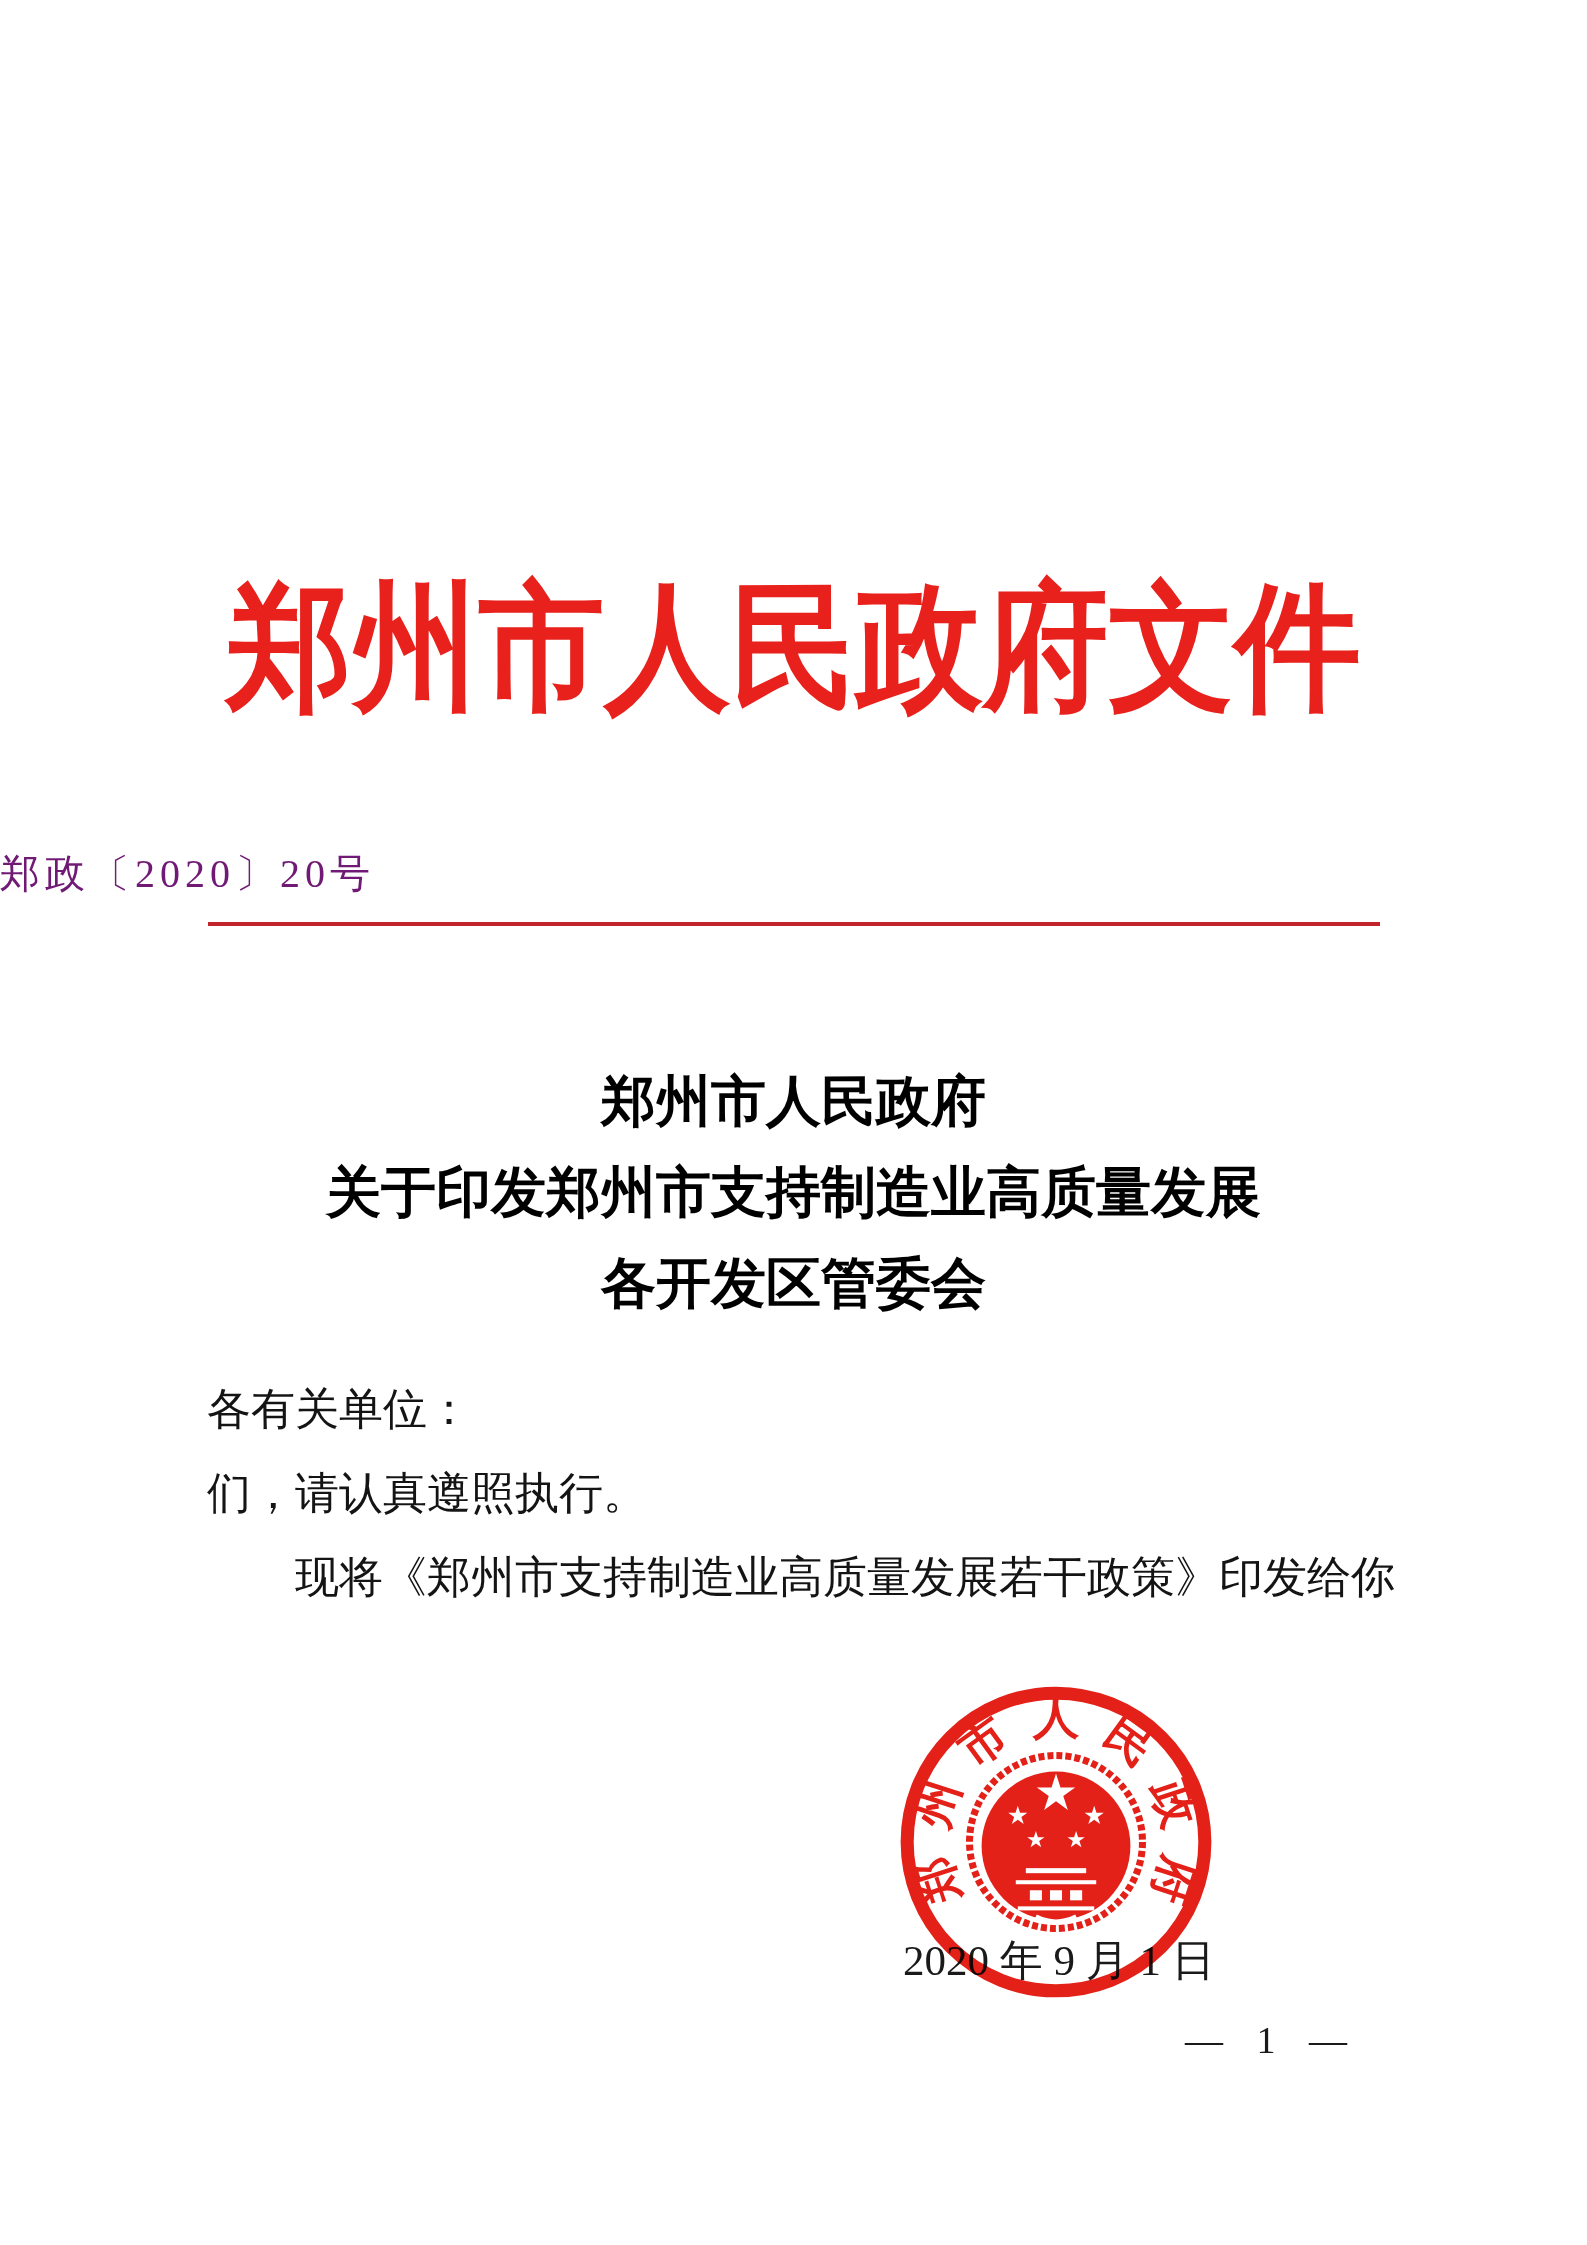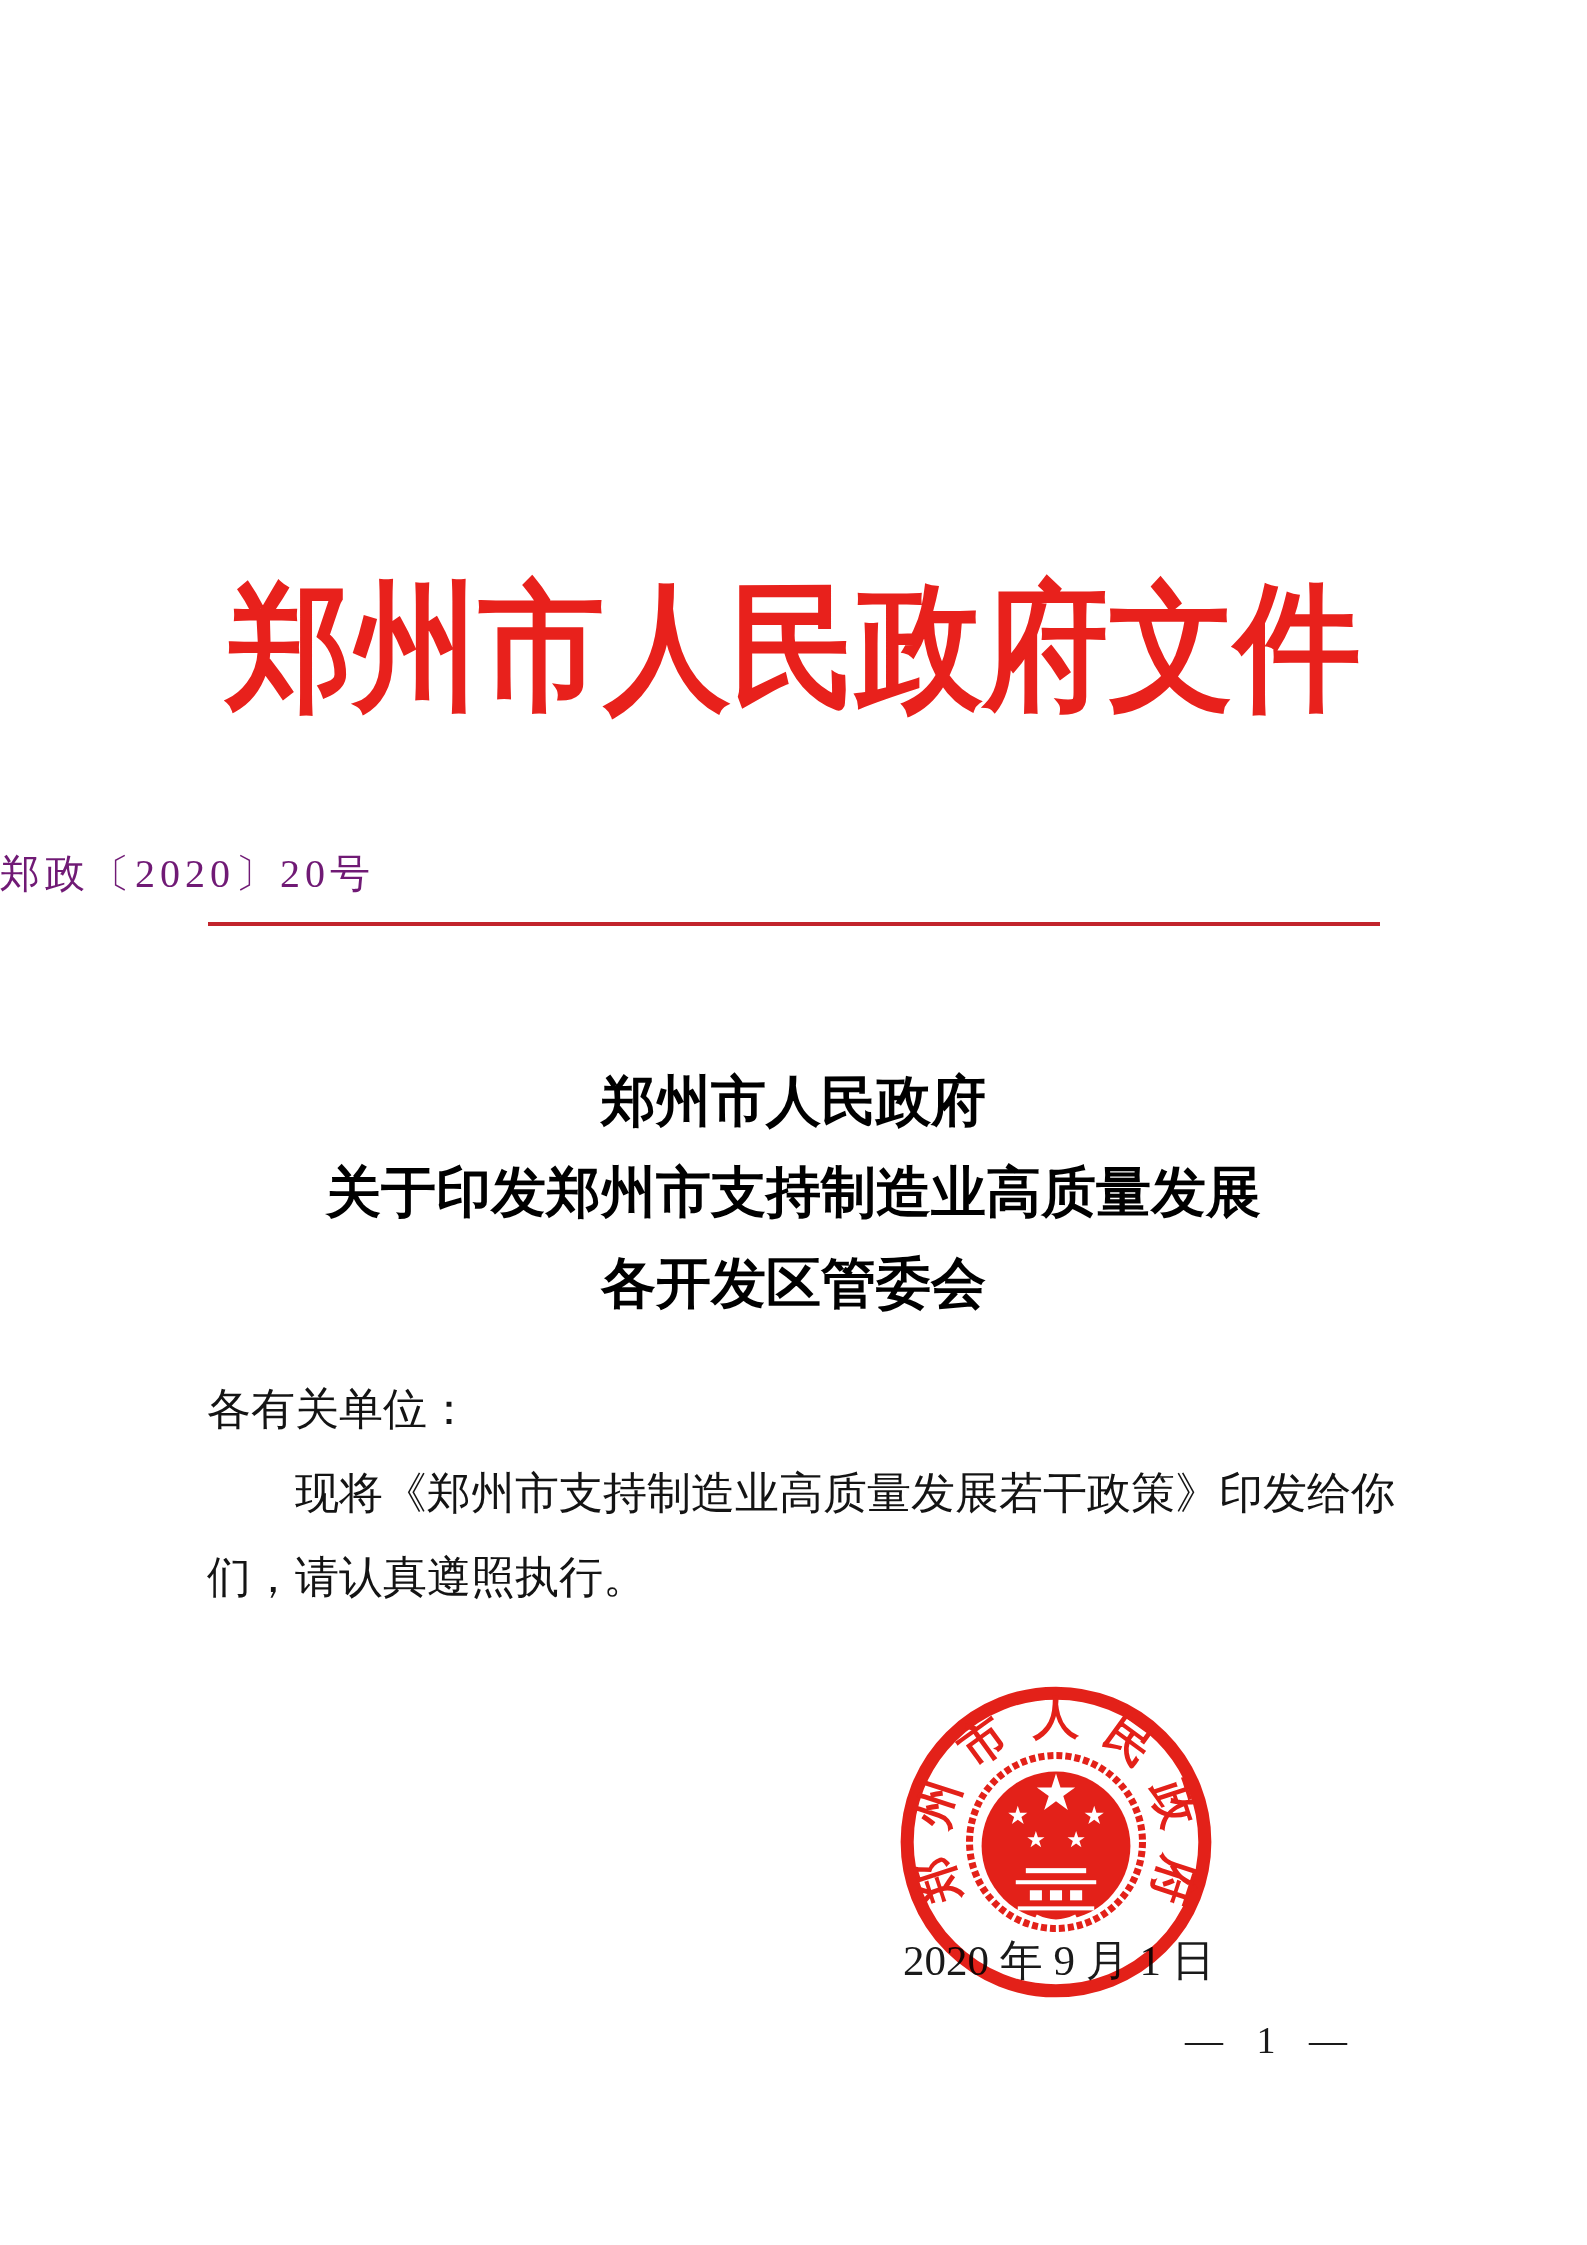--- a/index.html
+++ b/index.html
@@ -114,22 +114,22 @@
   <div class="red-rule"></div>
 
   <div class="doc-heading">
     <div>郑州市人民政府</div>
     <div>关于印发郑州市支持制造业高质量发展</div>
     <div>各开发区管委会</div>
   </div>
 
   <div class="body-text">
     <div class="line">各有关单位：</div>
+    <div class="line">们，请认真遵照执行。</div>
     <div class="line indent">现将《郑州市支持制造业高质量发展若干政策》印发给你</div>
-    <div class="line">们，请认真遵照执行。</div>
   </div>
 
   <div class="issue-date">2020 年 9 月 1 日</div>
 
   <svg class="seal" viewBox="0 0 356 356" xmlns="http://www.w3.org/2000/svg">
 
     <circle cx="178" cy="178" r="148" fill="none" stroke="#e32119" stroke-width="13"></circle>
 
     <g fill="#e32119">
       <text x="75.3" y="211.4" transform="rotate(-108 75.3 211.4)">郑</text>

